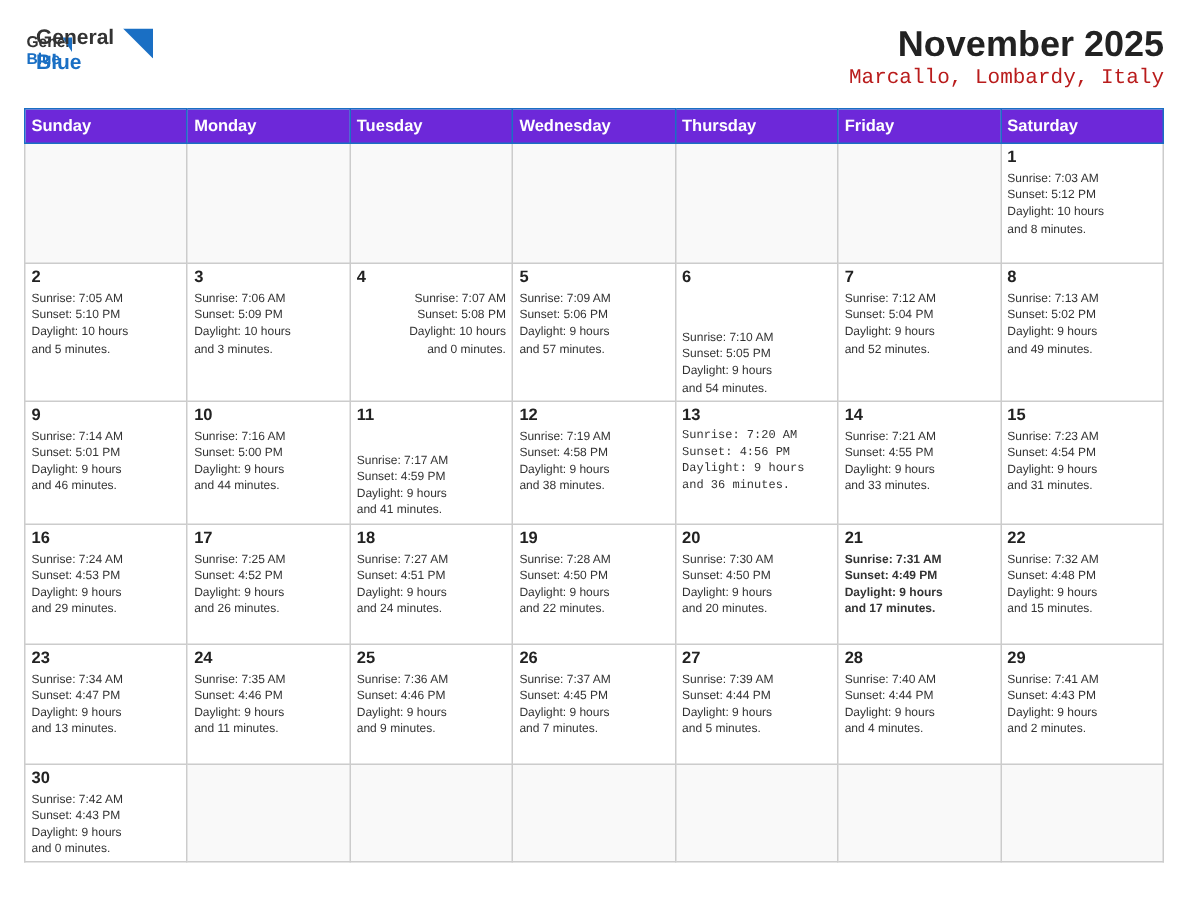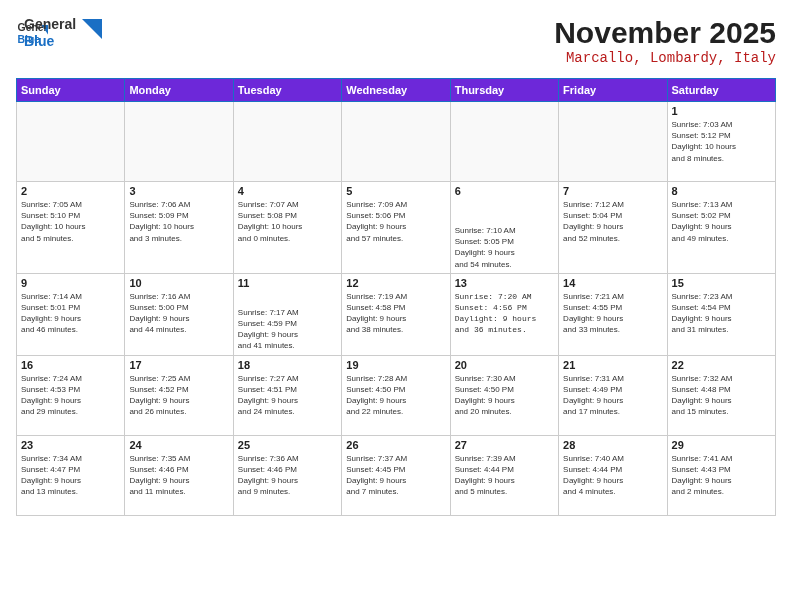--- a/index.html
+++ b/index.html
@@ -22,21 +22,21 @@
       gap: 4px;
     }
     .logo-icon {
       width: 32px;
       height: 32px;
     }
     .title-block {
       text-align: right;
     }
     .month-title {
-      font-size: 30px;
+      font-size: 24px;
       font-weight: bold;
       color: #222;
     }
     .location {
       font-size: 14px;
       color: #b91c1c;
       font-family: Liberation Mono, monospace;
     }
     .calendar {
       width: 100%;
@@ -143,21 +143,21 @@
         </td>
         <td>
           <span class="day-number">3</span>
           <div class="day-info" style="white-space: pre-line;">Sunrise: 7:06 AM
 Sunset: 5:09 PM
 Daylight: 10 hours
 and 3 minutes.</div>
         </td>
         <td>
           <span class="day-number">4</span>
-          <div class="day-info" style="white-space: pre-line;">Sunrise: 7:07 AM
+          <div class="day-info" style="white-space: pre-line; text-align: right;">Sunrise: 7:07 AM
 Sunset: 5:08 PM
 Daylight: 10 hours
 and 0 minutes.</div>
         </td>
         <td>
           <span class="day-number">5</span>
           <div class="day-info" style="white-space: pre-line;">Sunrise: 7:09 AM
 Sunset: 5:06 PM
 Daylight: 9 hours
 and 57 minutes.</div>
@@ -266,21 +266,21 @@
         </td>
         <td>
           <span class="day-number">20</span>
           <div class="day-info" style="white-space: pre-line;">Sunrise: 7:30 AM
 Sunset: 4:50 PM
 Daylight: 9 hours
 and 20 minutes.</div>
         </td>
         <td>
           <span class="day-number">21</span>
-          <div class="day-info" style="white-space: pre-line;">Sunrise: 7:31 AM
+          <div class="day-info" style="white-space: pre-line; font-weight: bold;">Sunrise: 7:31 AM
 Sunset: 4:49 PM
 Daylight: 9 hours
 and 17 minutes.</div>
         </td>
         <td>
           <span class="day-number">22</span>
           <div class="day-info" style="white-space: pre-line;">Sunrise: 7:32 AM
 Sunset: 4:48 PM
 Daylight: 9 hours
 and 15 minutes.</div>
@@ -329,15 +329,30 @@
 Daylight: 9 hours
 and 4 minutes.</div>
         </td>
         <td>
           <span class="day-number">29</span>
           <div class="day-info" style="white-space: pre-line;">Sunrise: 7:41 AM
 Sunset: 4:43 PM
 Daylight: 9 hours
 and 2 minutes.</div>
         </td>
+      </tr>
+      <tr class="last-row">
+        <td>
+          <span class="day-number">30</span>
+          <div class="day-info" style="white-space: pre-line;">Sunrise: 7:42 AM
+Sunset: 4:43 PM
+Daylight: 9 hours
+and 0 minutes.</div>
+        </td>
+        <td class="empty-cell"></td>
+        <td class="empty-cell"></td>
+        <td class="empty-cell"></td>
+        <td class="empty-cell"></td>
+        <td class="empty-cell"></td>
+        <td class="empty-cell"></td>
       </tr>
     </tbody>
 </table>
 
 </body></html>

